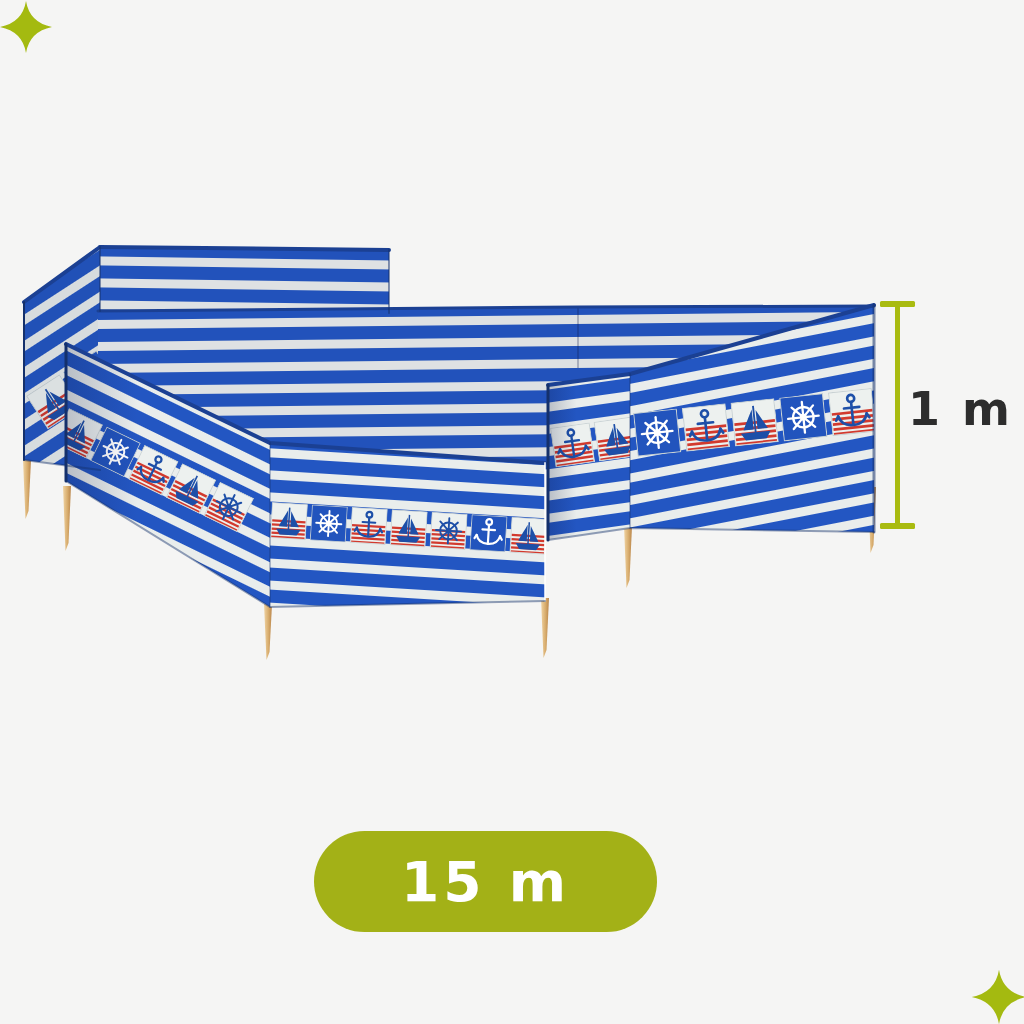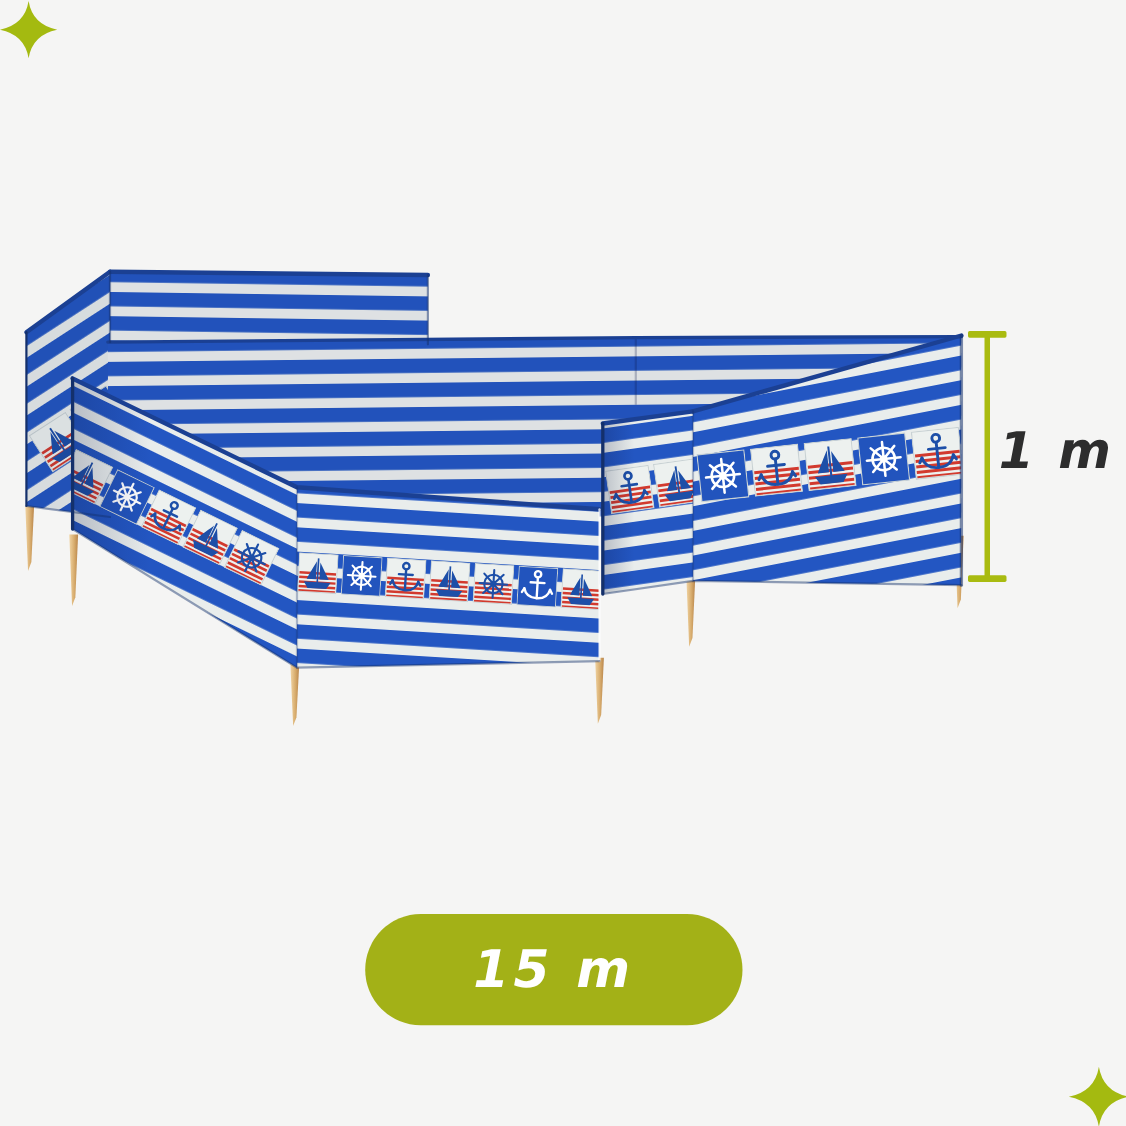--- a/index.html
+++ b/index.html
@@ -1,19 +1,19 @@
 <!DOCTYPE html>
 <html><head>
 <meta charset="utf-8">
 <style>
   html,body{margin:0;padding:0;background:#e8e8e8;font-family:"DejaVu Sans","Liberation Sans",sans-serif;}
-  .stage{position:relative;width:1024px;height:1024px;background:#f5f5f4;overflow:hidden;margin:0 auto;font-style:italic;}
+  .stage{position:relative;width:1024px;height:1024px;background:#f5f5f4;overflow:hidden;margin:0 auto;}
   .stage svg{position:absolute;left:0;top:0;}
   .dim-label{position:absolute;left:908px;top:382px;font-size:46px;font-weight:700;color:#2d2d2d;letter-spacing:3px;white-space:nowrap;}
-  .length-badge{position:absolute;left:332px;top:831px;width:343px;height:101px;border-radius:52px;background:#a3b117;display:flex;align-items:center;justify-content:center;font-size:47px;font-weight:700;color:#ffffff;letter-spacing:4px;}
+  .length-badge{position:absolute;left:314px;top:831px;width:343px;height:101px;border-radius:52px;background:#a3b117;display:flex;align-items:center;justify-content:center;font-size:55px;font-weight:700;color:#ffffff;letter-spacing:4px;}
 </style>
 </head>
 <body>
 
 <div class="stage">
 
 <svg width="1024" height="1024" viewBox="0 0 1024 1024">
   <defs>
 
     <pattern id="pH" width="40" height="22" patternUnits="userSpaceOnUse" patternTransform="rotate(0.8)">

